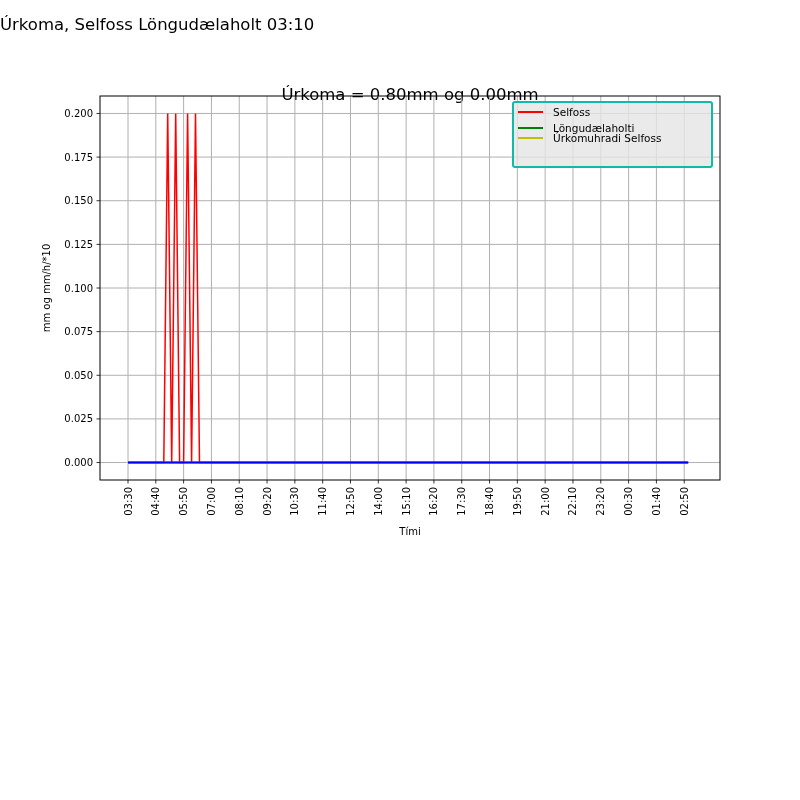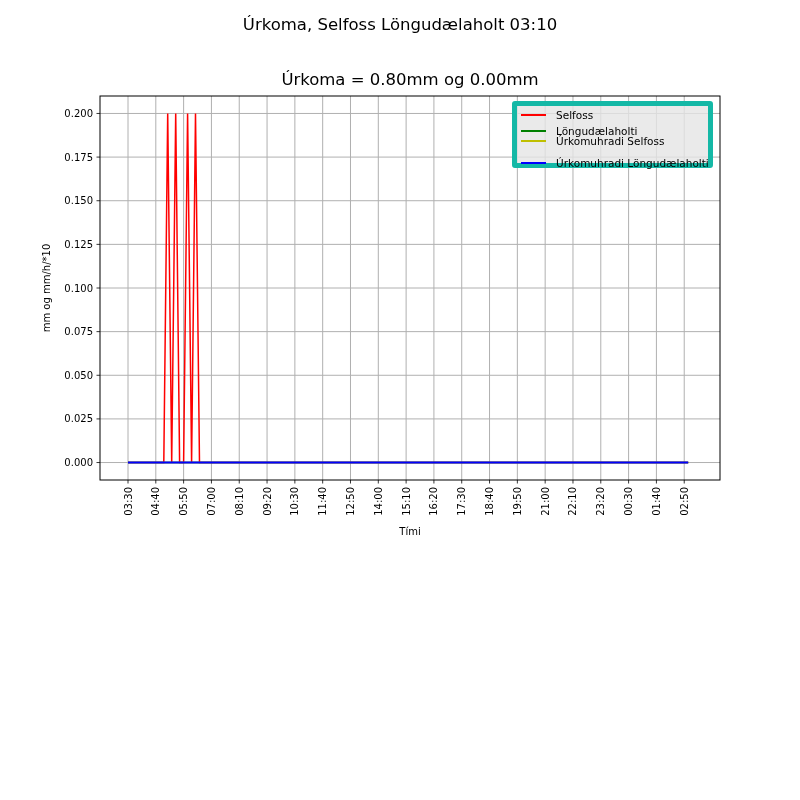--- a/index.html
+++ b/index.html
@@ -1,24 +1,24 @@
 <!DOCTYPE html>
 <html><head>
 <meta charset="utf-8">
 <style>
   html, body { margin:0; padding:0; background:#ffffff; }
   body { width:800px; height:800px; position:relative; overflow:hidden;
          font-family:"DejaVu Sans", sans-serif; color:#000; }
-  .suptitle { position:absolute; top:15px; left:0; width:800px; text-align:center; font-size:16.5px; }
-  .axtitle { position:absolute; top:70px; left:100px; width:620px; text-align:center; font-size:16.5px; }
+  .suptitle { position:absolute; top:15px; left:0; width:800px; font-size:16.5px; }
+  .axtitle { position:absolute; top:85px; left:100px; width:620px; text-align:center; font-size:16.5px; }
   svg { position:absolute; left:0; top:0; }
   .tick { font-size:10px; font-family:"DejaVu Sans", sans-serif; fill:#000; }
   .lbl { font-size:10px; font-family:"DejaVu Sans", sans-serif; fill:#000; }
   .legend { position:absolute; left:512px; top:101px; width:201px; height:67px;
-            background:rgba(229,229,229,0.8); border:5px solid #14b8a6; border-radius:3px; box-sizing:border-box; }
+            background:rgba(229,229,229,0.8); border:2px solid #14b8a6; border-radius:3px; box-sizing:border-box; }
   .legend-item { position:absolute; left:4px; height:16px; display:flex; align-items:center; font-size:10.5px; white-space:nowrap; }
   .legend-swatch { width:25px; height:2px; margin-right:10px; }
 </style>
 </head>
 <body>
 
 <div class="suptitle">Úrkoma, Selfoss  Löngudælaholt 03:10</div>
 <div class="axtitle">Úrkoma =  0.80mm og  0.00mm</div>
 
 <svg id="plot" width="800" height="800">
@@ -127,17 +127,13 @@
     <span>Selfoss</span>
   </div>
   <div class="legend-item" style="top:17px">
     <span class="legend-swatch" style="background:#008000"></span>
     <span>Löngudælaholti</span>
   </div>
   <div class="legend-item" style="top:27px">
     <span class="legend-swatch" style="background:#bfbf00"></span>
     <span>Úrkomuhradi Selfoss</span>
   </div>
-  <div class="legend-item" style="top:49px">
-    <span class="legend-swatch" style="background:#0000ff"></span>
-    <span>Úrkomuhradi Löngudælaholti</span>
-  </div>
 </div>
 
 </body></html>

